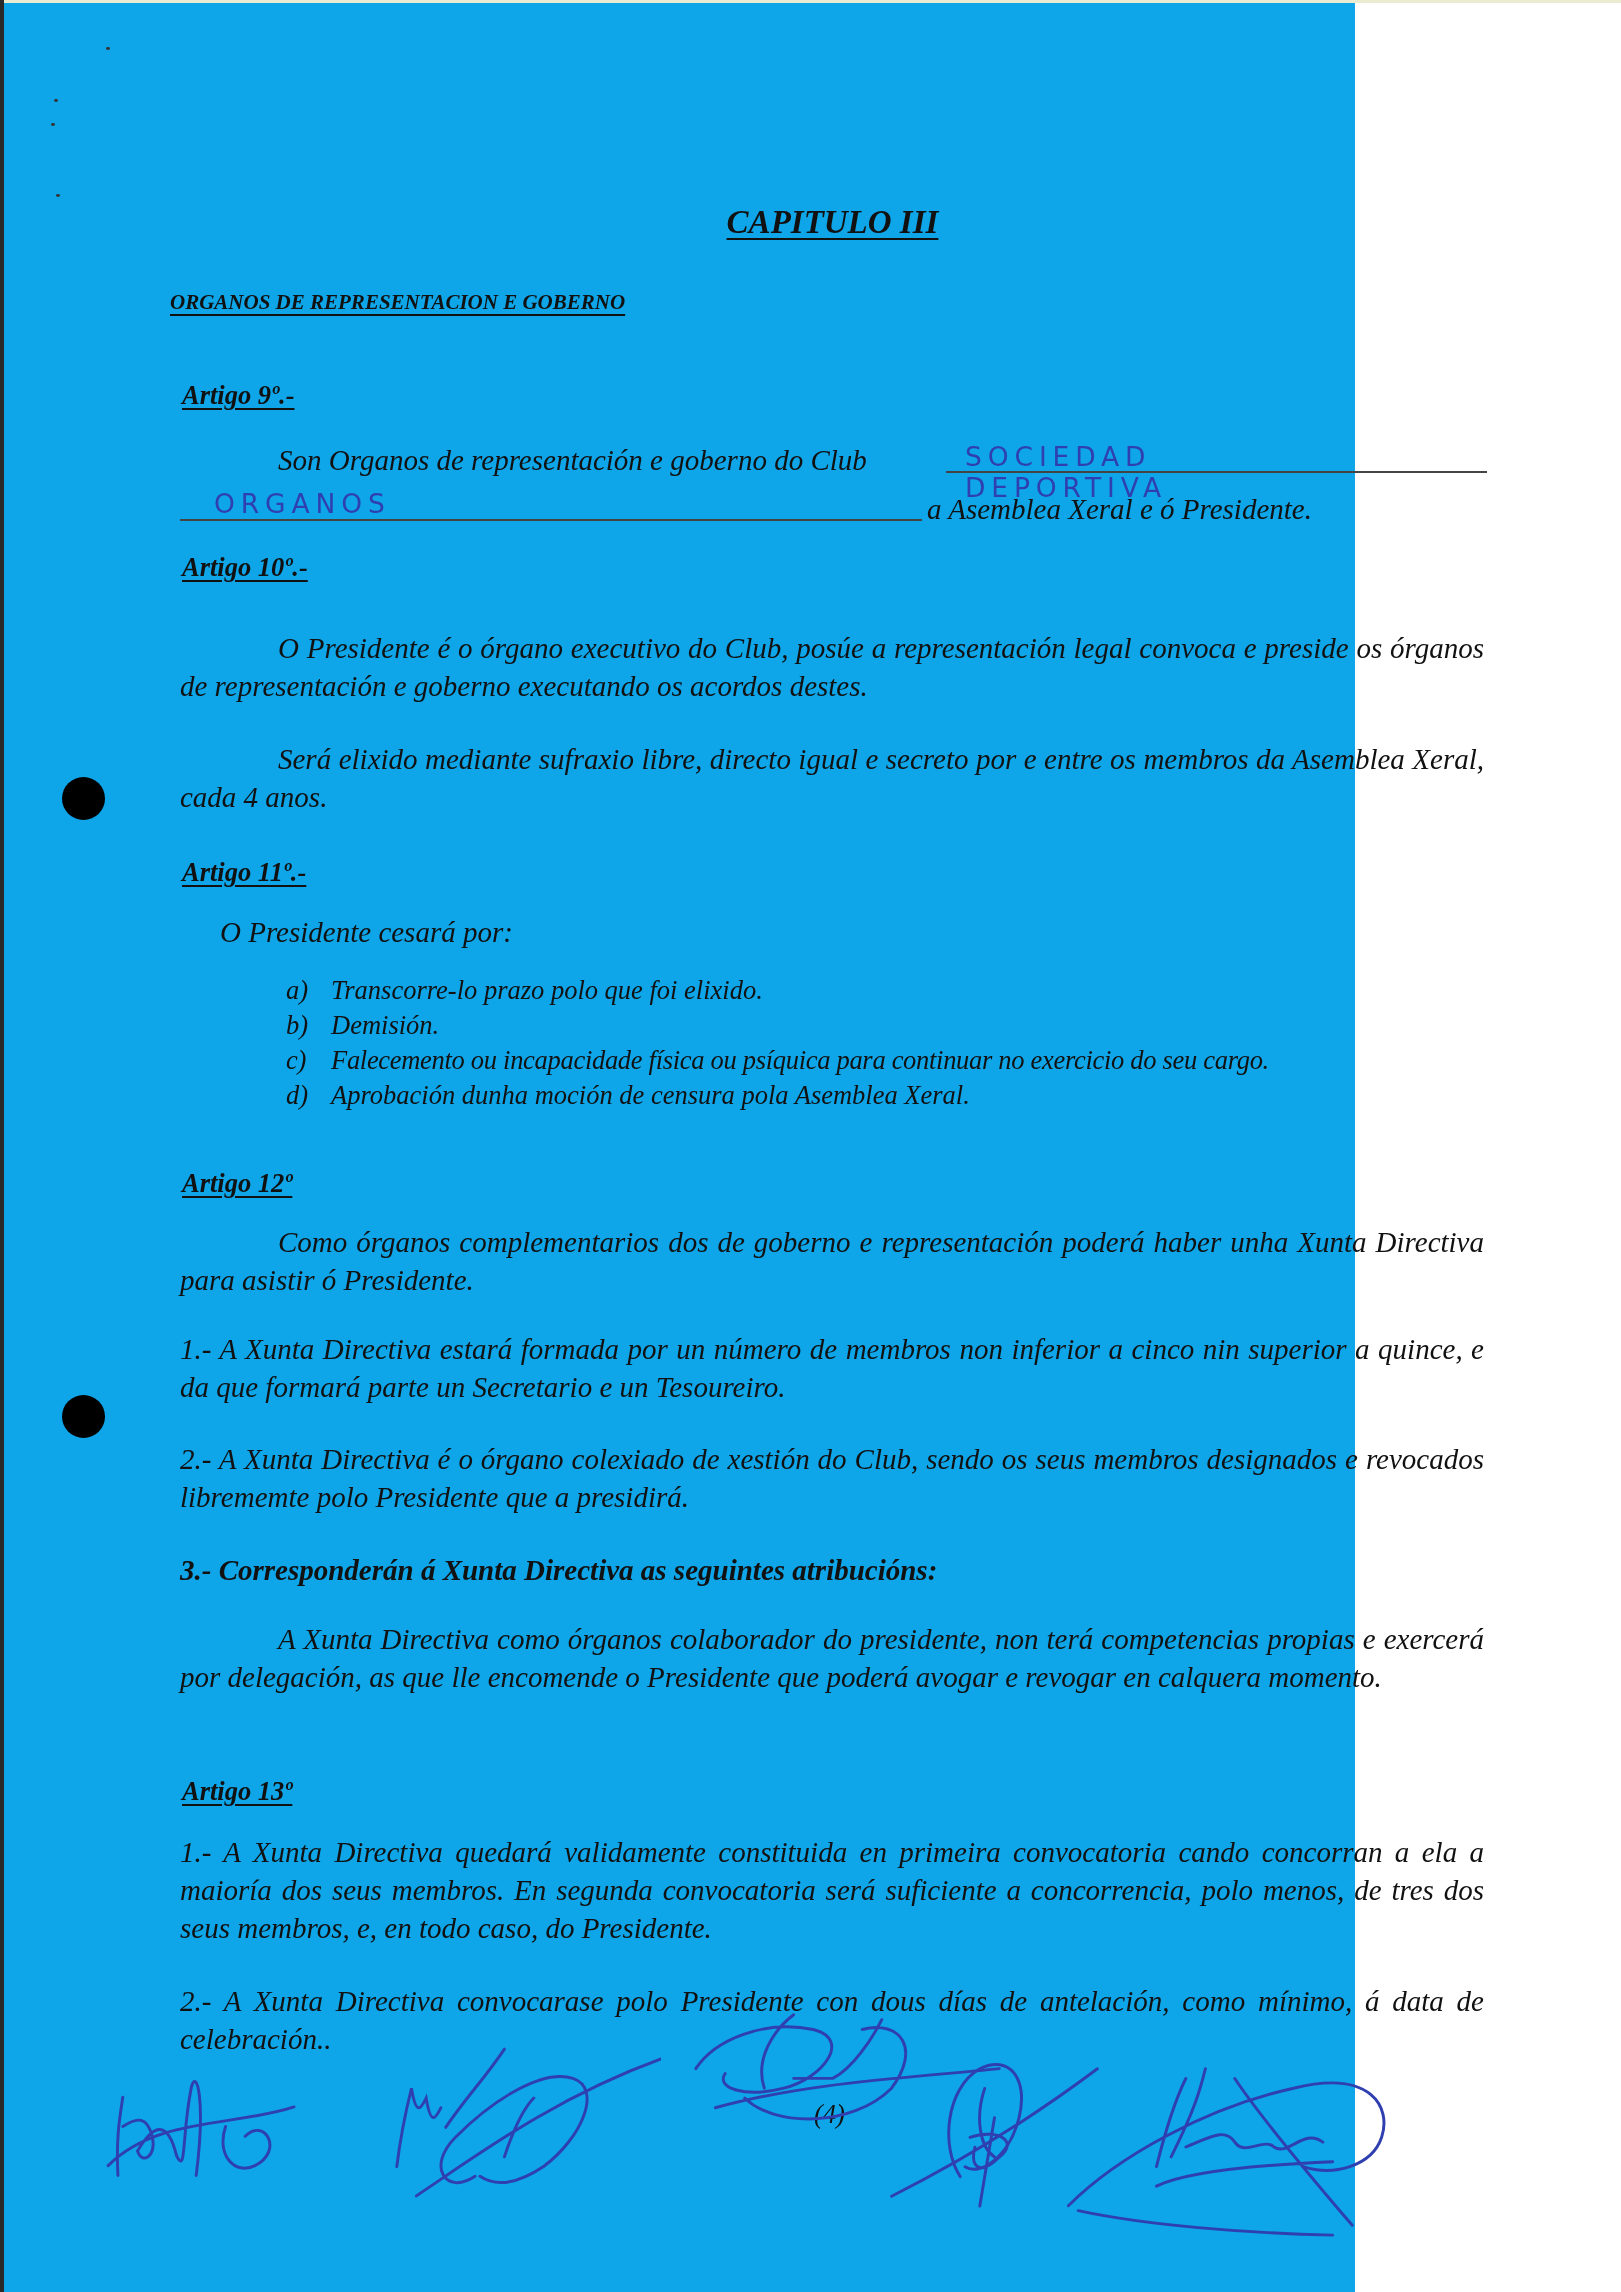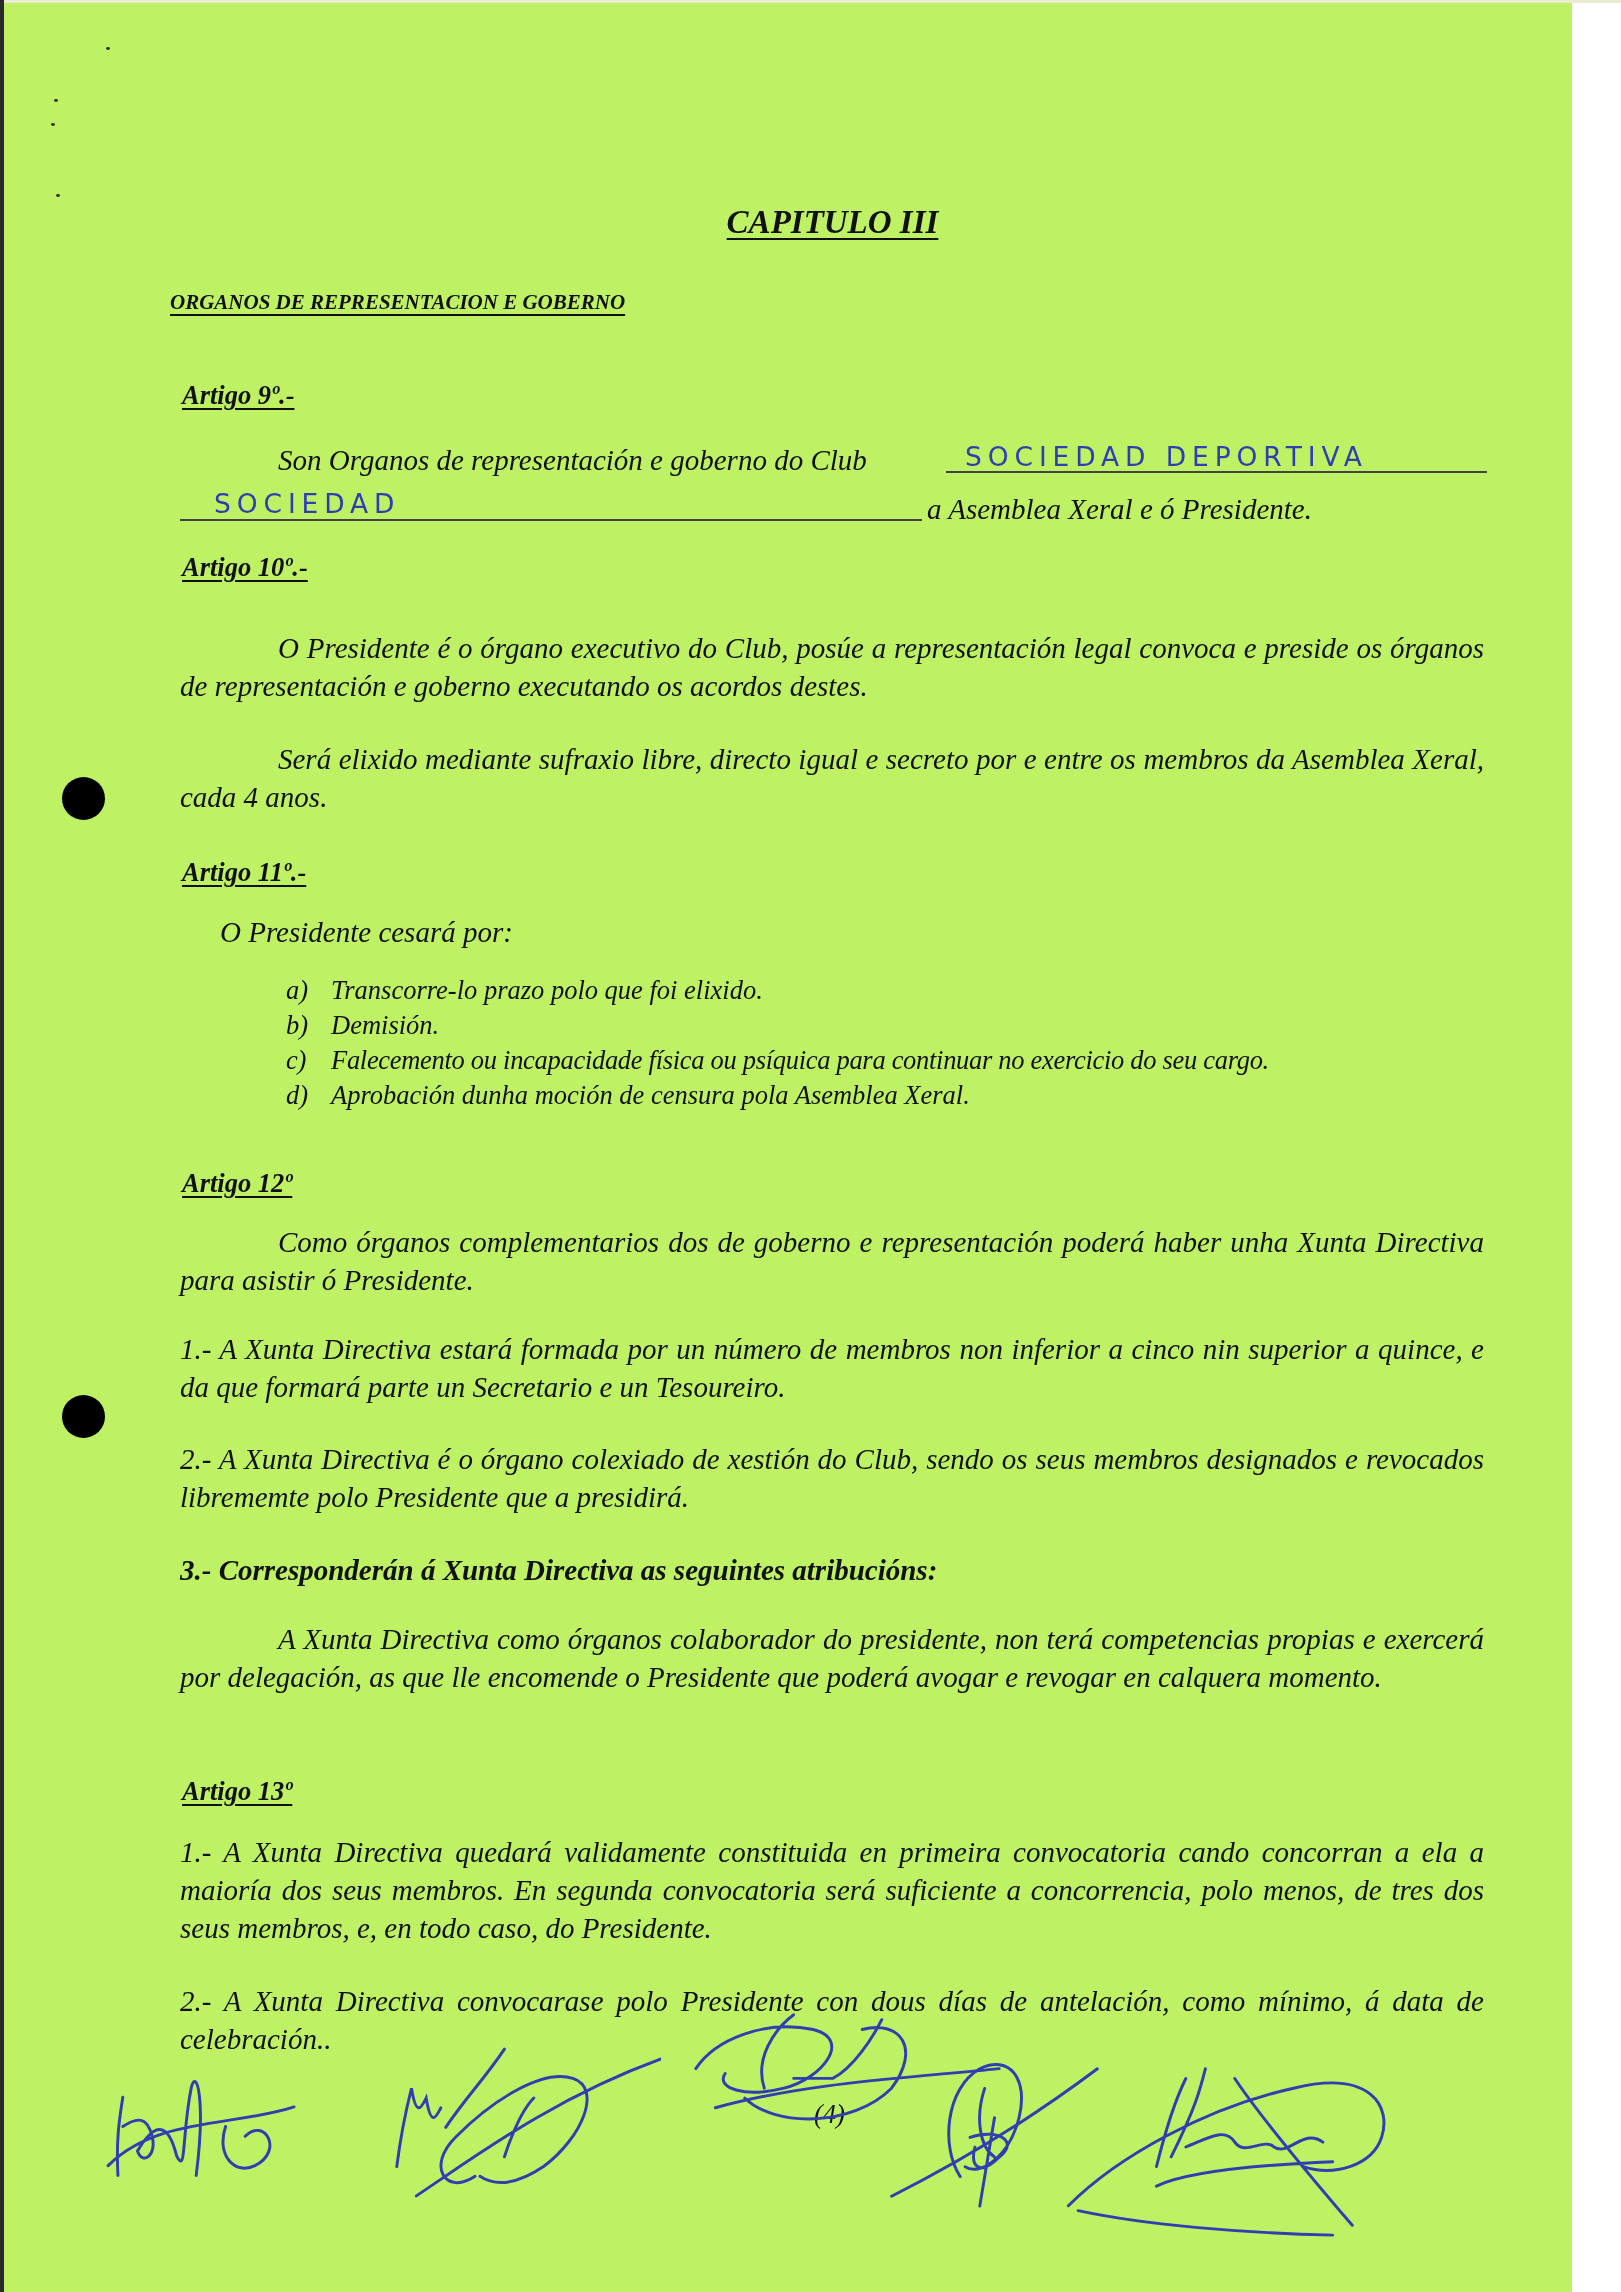--- a/index.html
+++ b/index.html
@@ -1,18 +1,18 @@
 <!DOCTYPE html>
 <html><head>
 <meta charset="utf-8">
 <style>
   html, body { margin: 0; padding: 0; background: #ffffff; }
   body { width: 1621px; height: 2293px; position: relative; overflow: hidden;
          font-family: "Liberation Serif", "DejaVu Serif", serif; color: #111; }
-  .page { position: absolute; left: 0; top: 0; width: 1572px; height: 2293px; background: #bef264; }
+  .page { position: absolute; left: 0; top: 0; width: 1355px; height: 2293px; background: #0ea5e9; }
   .edge-left { position: absolute; left: 0; top: 0; width: 3.9px; height: 2293px; background: #2a2a2a; }
   .edge-top { position: absolute; left: 0; top: 0; width: 1621px; height: 2.9px; background: #e9ecd0; }
   .speck { position: absolute; width: 3.9px; height: 2.9px; background: #333; border-radius: 50%; }
   .punch { position: absolute; width: 43px; height: 43px; border-radius: 50%; background: #000; }
 
   .chapter { position: absolute; left: 0; width: 1621px; top: 204px; text-align: center;
              font-size: 33px; font-style: italic; font-weight: bold; }
   .chapter span { text-decoration: underline; text-decoration-thickness: 2px; text-underline-offset: 4.9px; padding-left: 44px; }
   .section-title { position: absolute; left: 170px; top: 290px; font-size: 21px; font-style: italic; font-weight: bold;
                    text-decoration: underline; text-decoration-thickness: 2px; text-underline-offset: 4.9px; }
@@ -49,21 +49,21 @@
   <div class="punch" style="left:62px;top:1395px;"></div>
 
   <div class="chapter"><span>CAPITULO III</span></div>
   <div class="section-title">ORGANOS DE REPRESENTACION E GOBERNO</div>
 
   <div class="art" style="top:380px;">Artigo 9º.-</div>
   <div class="para" style="top:441px; left:278px; width:auto; white-space:nowrap;">Son Organos de representación e goberno do Club</div>
   <div class="fill-line" style="left:946px; top:471px; width:541px;"></div>
   <div class="handwritten" style="left:965px; top:441px;">SOCIEDAD  DEPORTIVA</div>
   <div class="fill-line" style="left:180px; top:519px; width:742px;"></div>
-  <div class="handwritten" style="left:214px; top:488px;">SOCIEDAD</div>
+  <div class="handwritten" style="left:214px; top:488px;">ORGANOS</div>
   <div class="para" style="top:490px; left:927px; width:auto; white-space:nowrap;">a Asemblea Xeral e ó Presidente.</div>
 
   <div class="art" style="top:552px;">Artigo 10º.-</div>
   <div class="para indent" style="top:629px;">O Presidente é o órgano executivo do Club, posúe a representación legal convoca e preside os órganos de representación e goberno executando os acordos destes.</div>
   <div class="para indent" style="top:740px;">Será elixido mediante sufraxio libre, directo igual e secreto por e entre os membros da Asemblea Xeral, cada 4 anos.</div>
 
   <div class="art" style="top:857px;">Artigo 11º.-</div>
   <div class="para" style="top:913px; left:220px; width:auto;">O Presidente cesará por:</div>
   <div class="list" style="top:973px;">
     <div><span class="lt">a)</span><span>Transcorre-lo prazo polo que foi elixido.</span></div>

